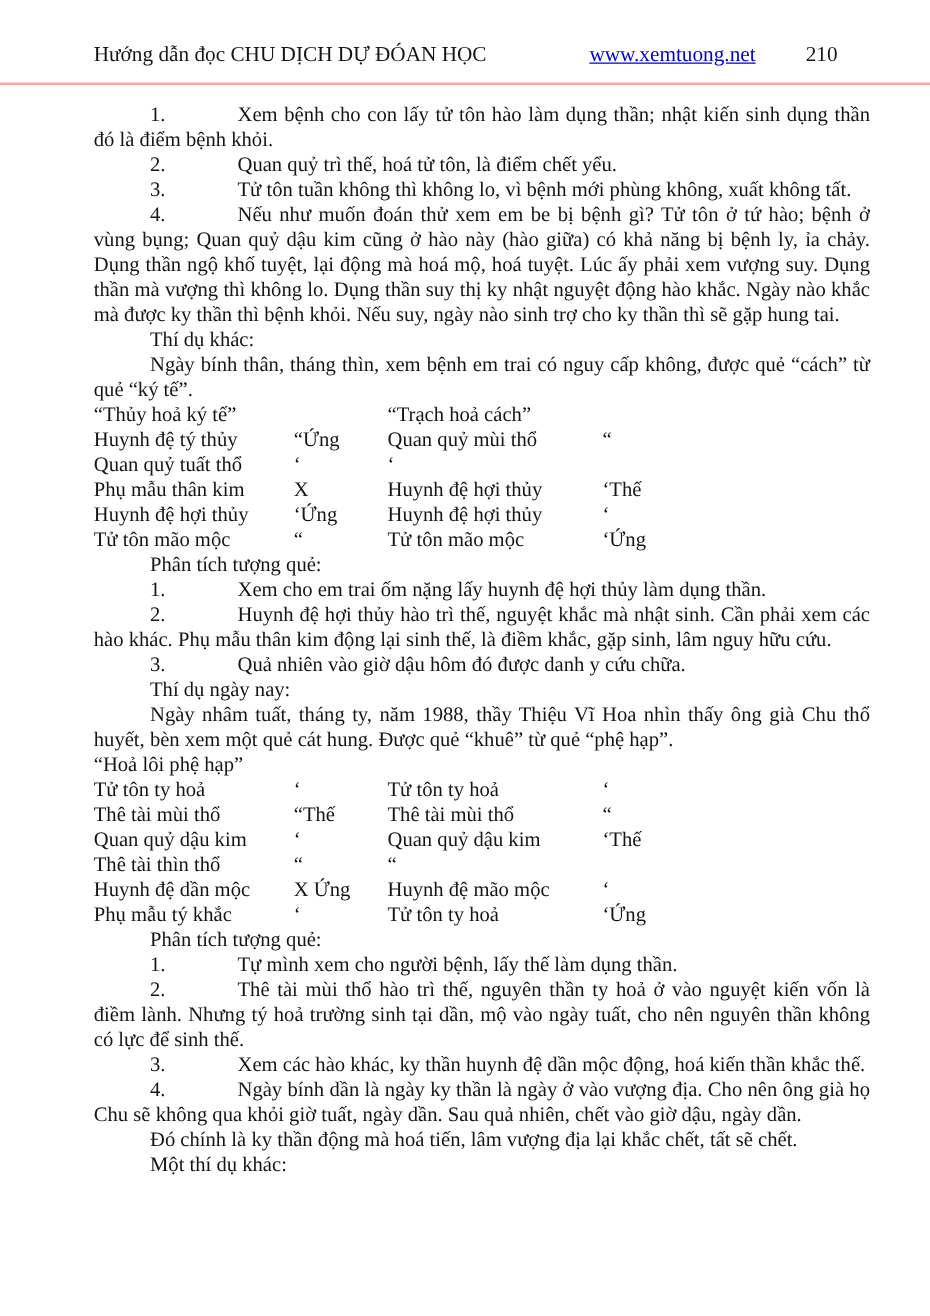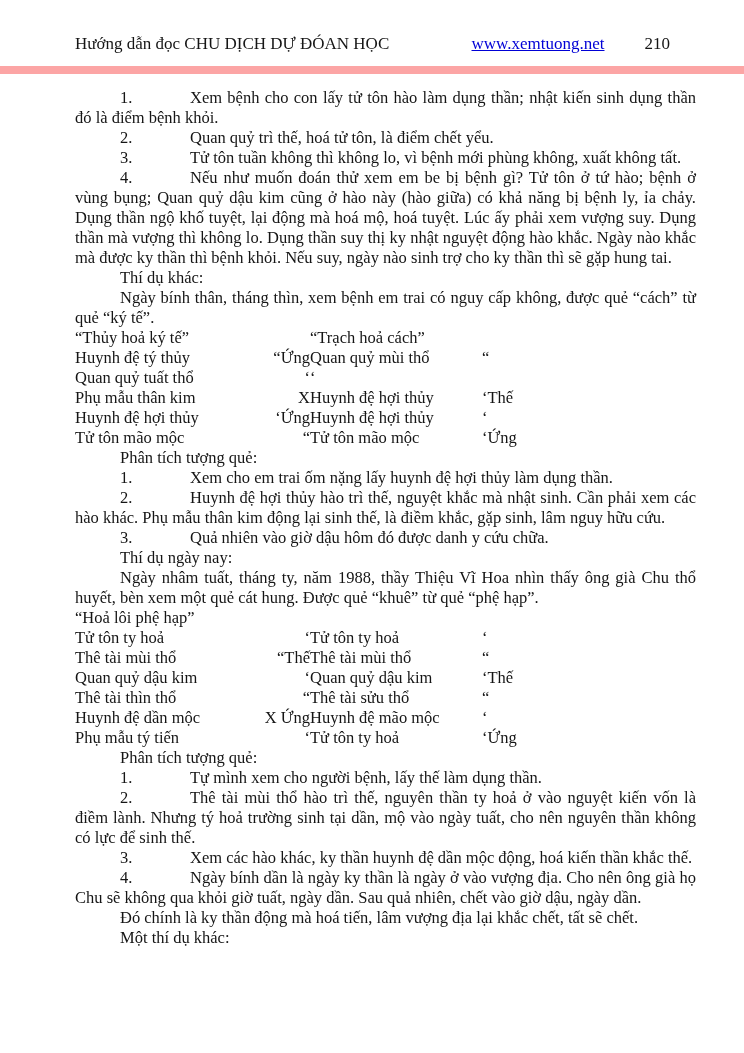--- a/index.html
+++ b/index.html
@@ -4,36 +4,36 @@
 <style>
   html,body { margin:0; padding:0; }
   .page {
     width:744px; height:1053px; background:#ffffff; overflow:hidden;
     font-family:"Liberation Serif","DejaVu Serif",serif; color:#151515;
     box-sizing:border-box;
   }
   .header {
     display:flex; align-items:flex-start;
     padding:34px 74px 12px 75px;
-    border-bottom:8px solid #fca5a5;
+    border-bottom:2px solid #fca5a5;
     font-size:17px;
   }
   .header-title { flex:1; white-space:nowrap; }
   .header-link { color:#0000d6; text-decoration:underline; margin-right:40px; }
   .header-page {}
   .content {
     padding:14px 48px 0 75px;
     font-size:16.5px; line-height:20px;
     text-align:justify;
   }
   .content p { margin:0; }
   .num { display:inline-block; width:115px; padding-left:45px; box-sizing:border-box; }
   .indent { text-indent:45px; }
   .hexrow { display:flex; text-align:left; }
-  .c1 { width:160px; } .c2 { width:75px;text-align:right; } .c3 { width:172px; } .c4 { flex:1; }
+  .c1 { width:160px; } .c2 { width:75px; } .c3 { width:172px; } .c4 { flex:1; }
 </style>
 </head>
 <body>
 
 <div class="page">
 
   <div class="header">
     <span class="header-title">Hướng dẫn đọc CHU DỊCH DỰ ĐÓAN HỌC</span>
     <span class="header-link">www.xemtuong.net</span>
     <span class="header-page">210</span>
@@ -115,31 +115,30 @@
         </div>
       <div class="hexrow">
           <span class="c1">Quan quỷ dậu kim</span>
           <span class="c2">‘</span>
           <span class="c3">Quan quỷ dậu kim</span>
           <span class="c4">‘Thế</span>
         </div>
       <div class="hexrow">
           <span class="c1">Thê tài thìn thổ</span>
           <span class="c2">“</span>
-          <span class="c3">Thê tài sửu thổ</span>
           <span class="c4">“</span>
         </div>
       <div class="hexrow">
           <span class="c1">Huynh đệ dần mộc</span>
           <span class="c2">X Ứng</span>
           <span class="c3">Huynh đệ mão mộc</span>
           <span class="c4">‘</span>
         </div>
       <div class="hexrow">
-          <span class="c1">Phụ mẫu tý tiến</span>
+          <span class="c1">Phụ mẫu tý khắc</span>
           <span class="c2">‘</span>
           <span class="c3">Tử tôn ty hoả</span>
           <span class="c4">‘Ứng</span>
         </div>
     </div>
 
     <p class="indent">Phân tích tượng quẻ:</p>
     <p><span class="num">1.</span><span>Tự mình xem cho người bệnh, lấy thế làm dụng thần.</span></p>
     <p><span class="num">2.</span><span>Thê tài mùi thổ hào trì thế, nguyên thần ty hoả ở vào nguyệt kiến vốn là điềm lành. Nhưng tý hoả trường sinh tại dần, mộ vào ngày tuất, cho nên nguyên thần không có lực để sinh thế.</span></p>
     <p><span class="num">3.</span><span>Xem các hào khác, ky thần huynh đệ dần mộc động, hoá kiến thần khắc thế.</span></p>

